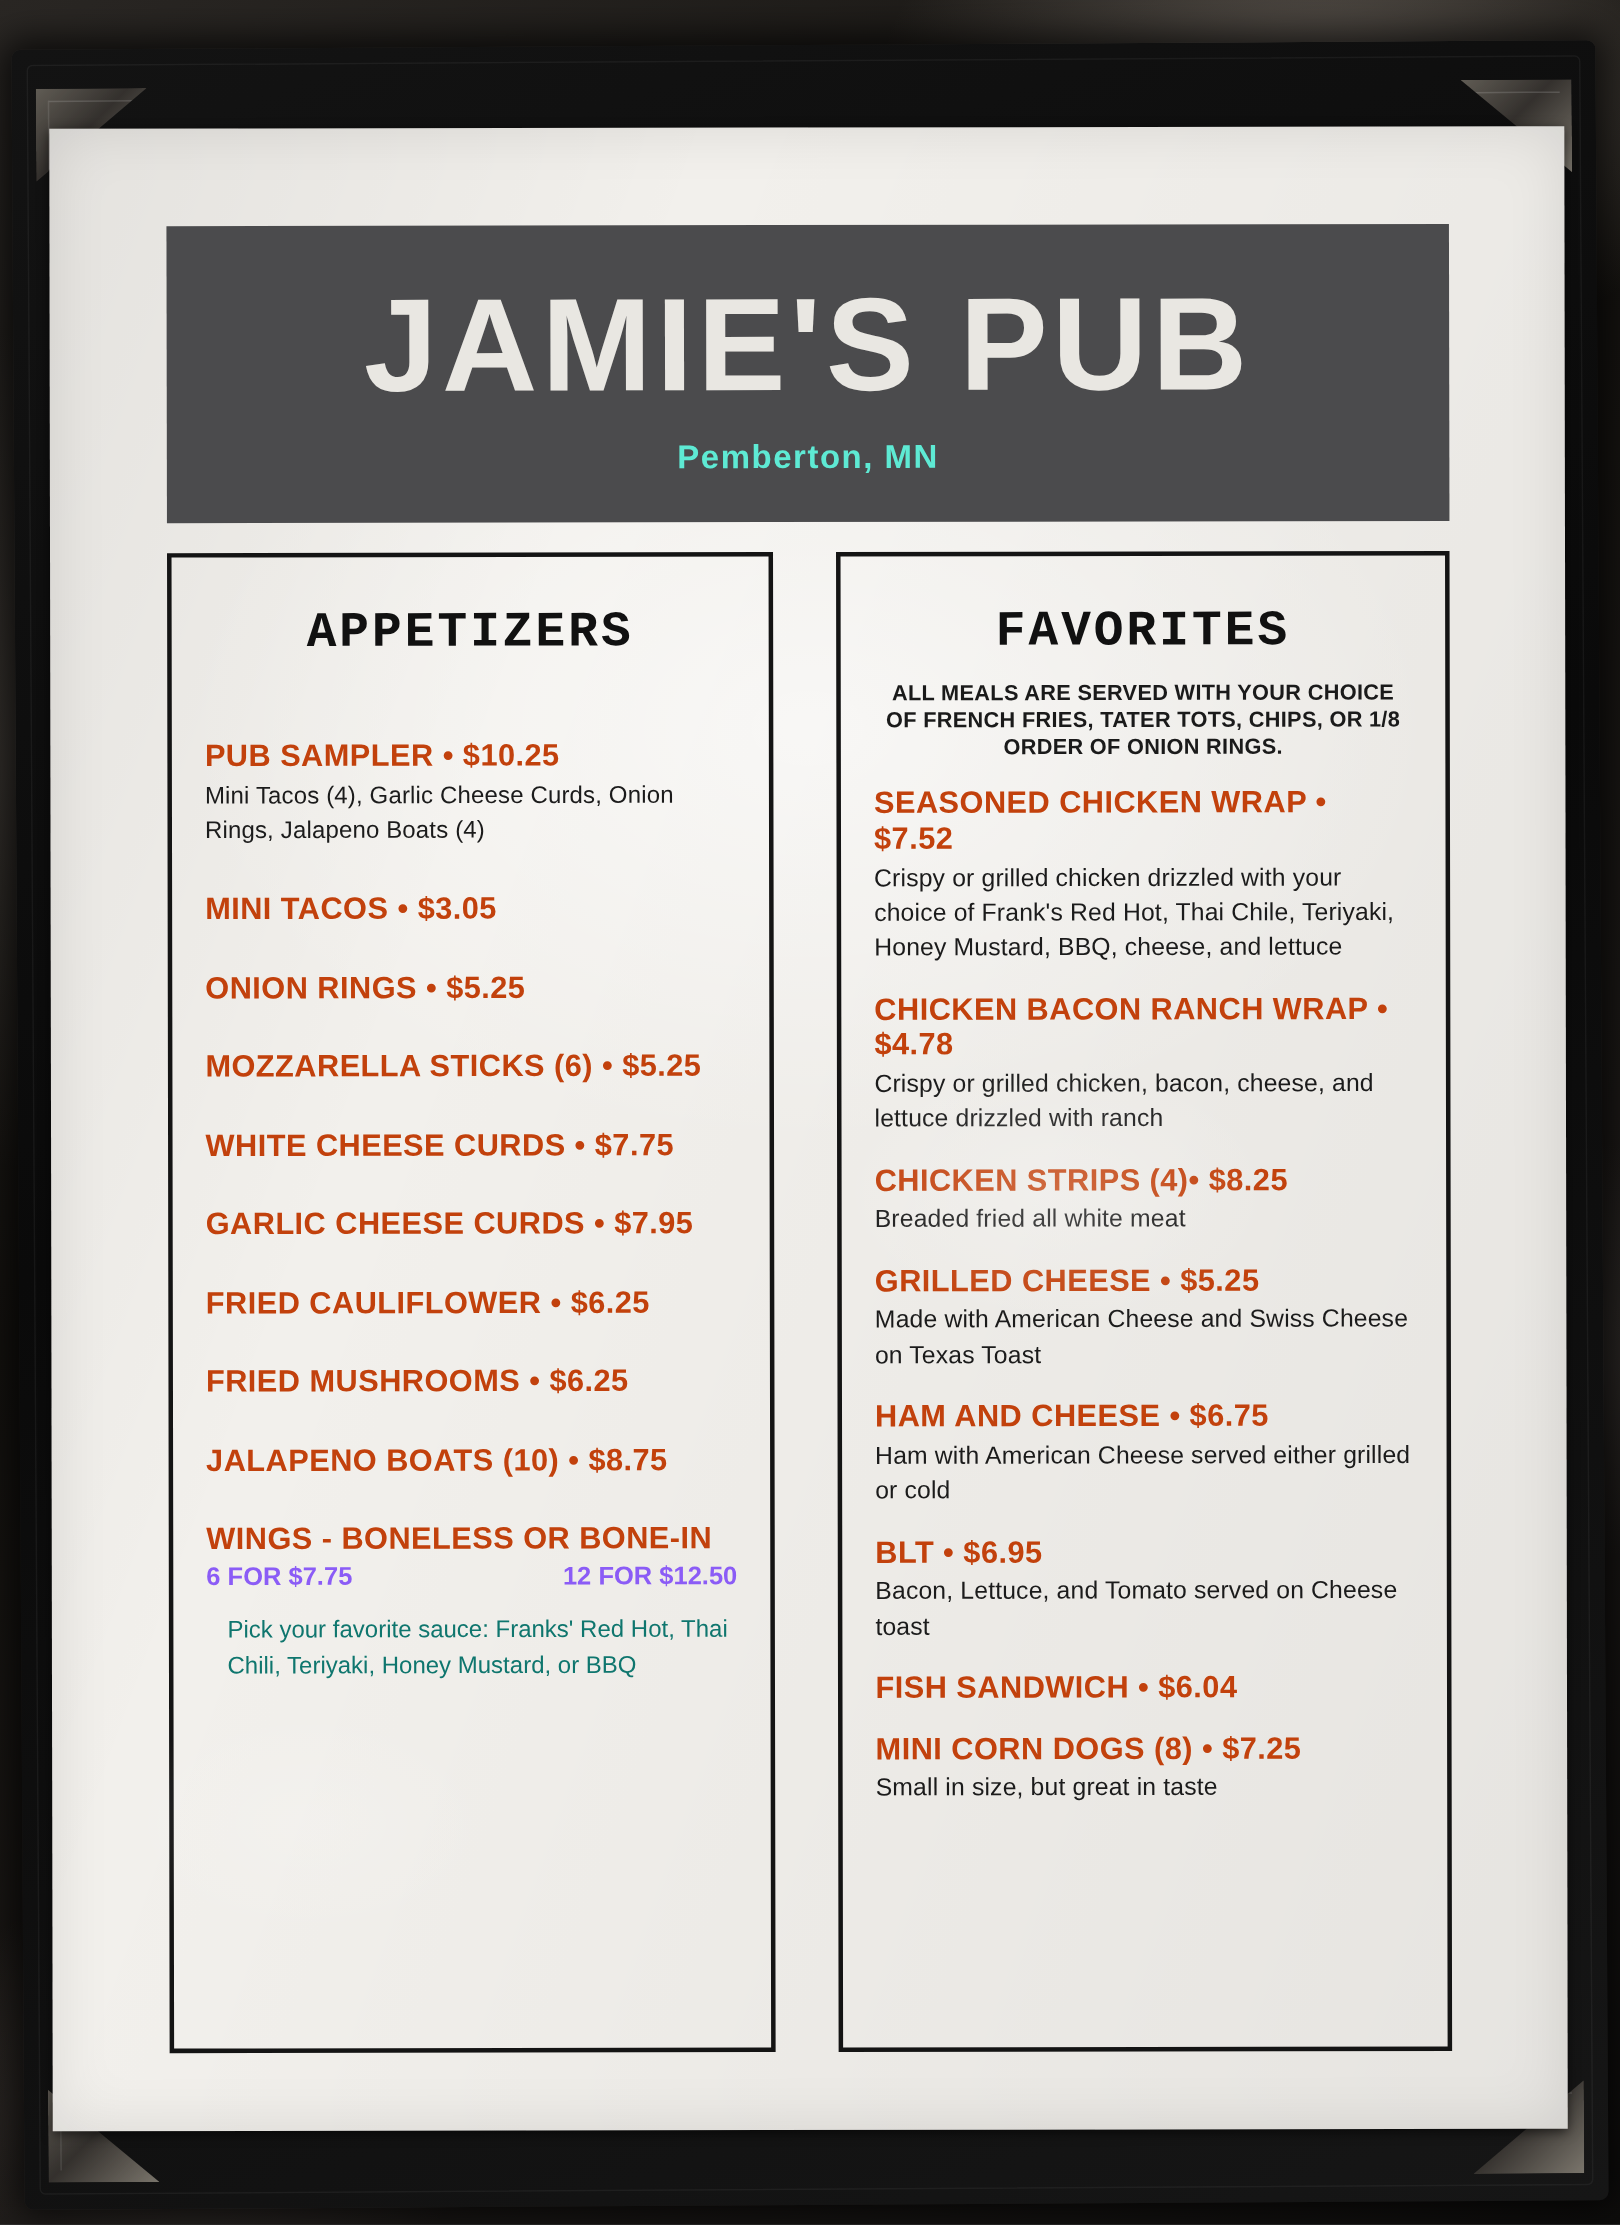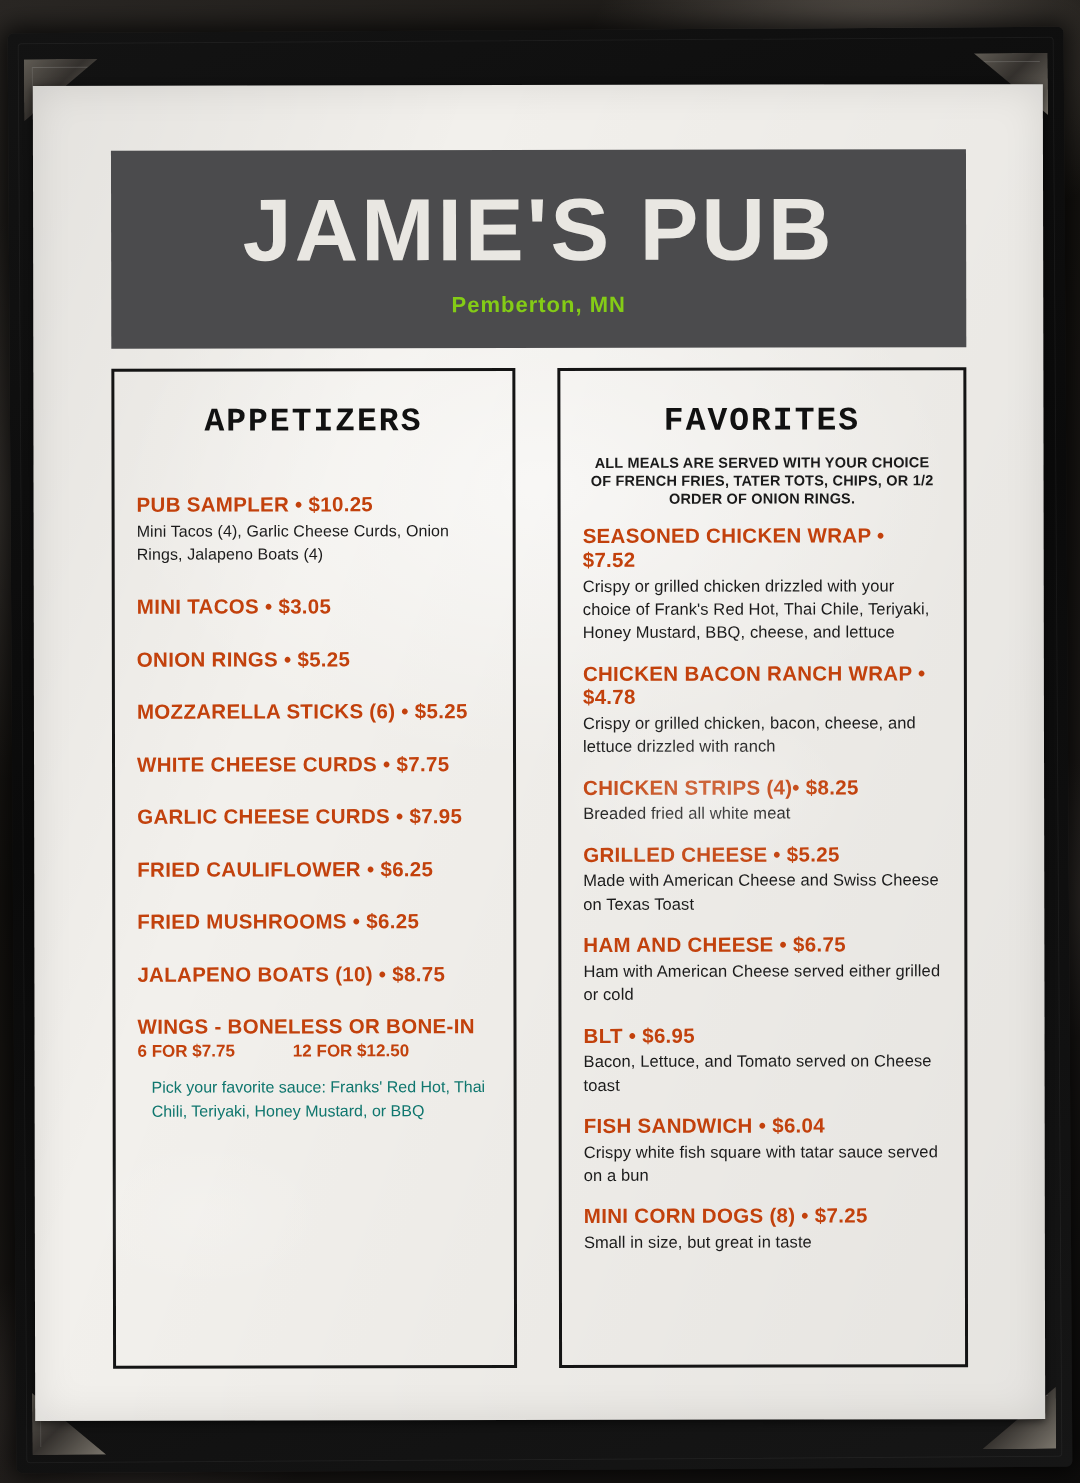--- a/index.html
+++ b/index.html
@@ -105,21 +105,21 @@
   }
   .pub-title {
     color: #e9e7e2;
     font-size: 88px;
     font-weight: bold;
     letter-spacing: 3px;
     line-height: 1;
     margin-top: 6px;
   }
   .pub-sub {
-    color: #84cc16;
+    color: #5eead4;
     font-size: 22px;
     font-weight: bold;
     letter-spacing: 1px;
     margin-top: 18px;
   }
 
   
   .columns {
     position: absolute;
     left: 78px;
@@ -174,22 +174,23 @@
     letter-spacing: 0.1px;
   }
   .left .item { margin-bottom: 29px; }
   .left .item-desc { font-size: 16px; line-height: 1.45; }
 
   .wings-prices {
     display: flex;
     gap: 58px;
     font-size: 17px;
     font-weight: bold;
-    color: #c2410c;
+    color: #8b5cf6;
     margin-top: 3px;
+    justify-content: space-between;
   }
   .wings-note {
     font-size: 16px;
     color: #0f766e;
     line-height: 1.5;
     margin-top: 14px;
     padding-left: 14px;
   }
 
   
@@ -258,21 +259,21 @@
             <div class="wings-prices">
               <span>6 FOR $7.75</span>
               <span>12 FOR $12.50</span>
             </div>
             <div class="wings-note">Pick your favorite sauce: Franks' Red Hot, Thai Chili, Teriyaki, Honey Mustard, or BBQ</div>
           </div>
         </div>
 
         <div class="col right">
           <div class="sec-title">FAVORITES</div>
-          <div class="sec-note">ALL MEALS  ARE SERVED WITH  YOUR CHOICE OF FRENCH FRIES, TATER TOTS, CHIPS, OR 1/2 ORDER OF ONION RINGS.</div>
+          <div class="sec-note">ALL MEALS  ARE SERVED WITH  YOUR CHOICE OF FRENCH FRIES, TATER TOTS, CHIPS, OR 1/8 ORDER OF ONION RINGS.</div>
 
           <div class="item">
             <div class="item-name">SEASONED CHICKEN WRAP • $7.52</div>
             <div class="item-desc">Crispy or grilled chicken drizzled with your choice of Frank's Red Hot, Thai Chile, Teriyaki, Honey Mustard, BBQ, cheese, and lettuce</div>
           </div>
           <div class="item">
             <div class="item-name">CHICKEN BACON RANCH WRAP • $4.78</div>
             <div class="item-desc">Crispy or grilled chicken, bacon, cheese, and lettuce drizzled with ranch</div>
           </div>
           <div class="item">
@@ -286,21 +287,20 @@
           <div class="item">
             <div class="item-name">HAM AND CHEESE • $6.75</div>
             <div class="item-desc">Ham with American Cheese served either grilled or cold</div>
           </div>
           <div class="item">
             <div class="item-name">BLT • $6.95</div>
             <div class="item-desc">Bacon, Lettuce, and Tomato served on Cheese toast</div>
           </div>
           <div class="item">
             <div class="item-name">FISH SANDWICH • $6.04</div>
-            <div class="item-desc">Crispy white fish square with tatar sauce served on a bun</div>
           </div>
           <div class="item">
             <div class="item-name">MINI CORN DOGS (8) • $7.25</div>
             <div class="item-desc">Small in size, but great in taste</div>
           </div>
         </div>
 
       </div>
 
       <div class="glare g1"></div>

